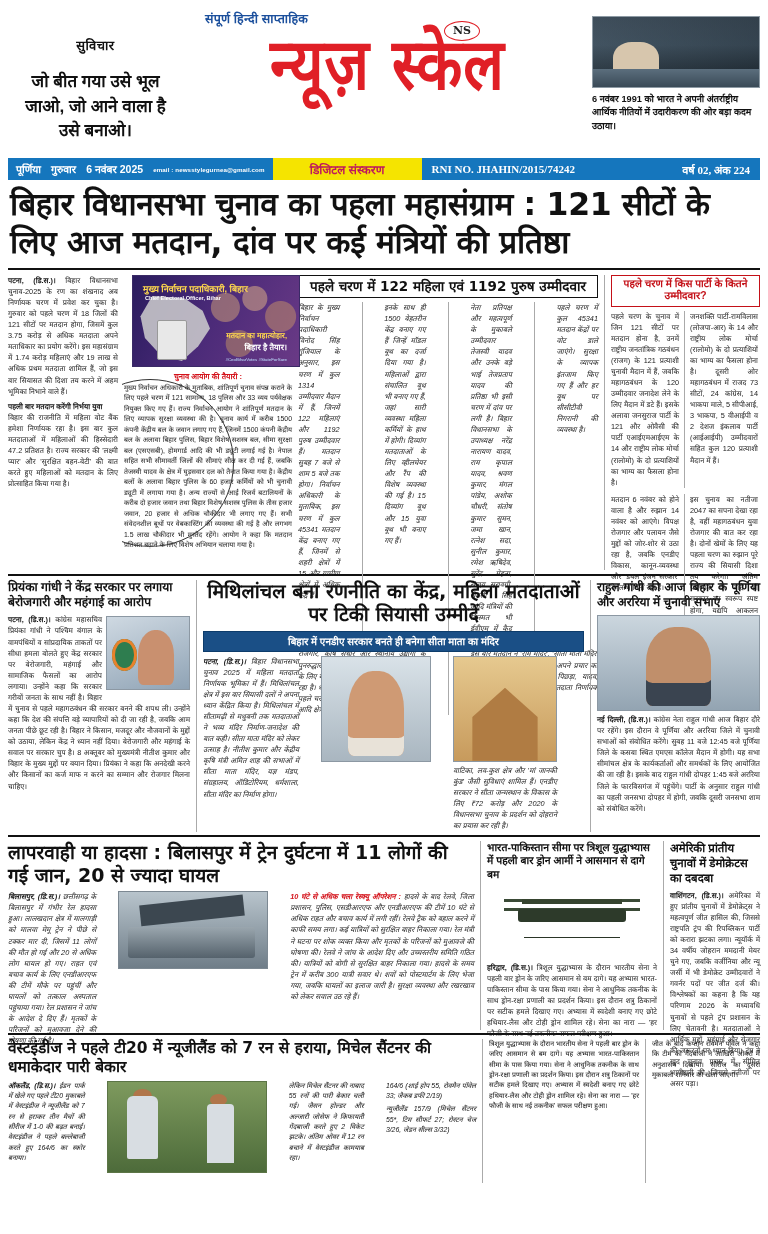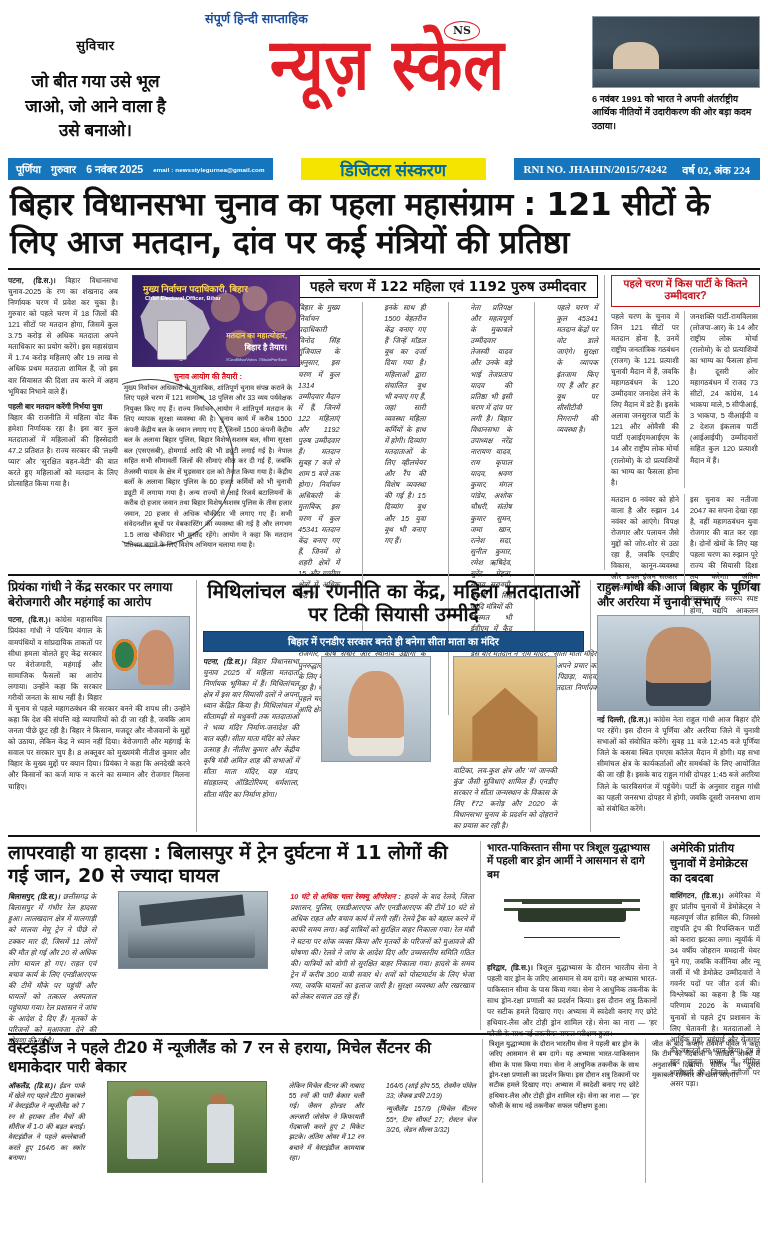--- a/index.html
+++ b/index.html
@@ -43,24 +43,24 @@
     background:#d7c6ad; border-radius:40% 40% 8% 8%;
     box-shadow:58px 4px 0 -2px #c9b79c, 104px 10px 0 -6px #b9a territory;
   }
   .mh-photo::after {
     content:""; position:absolute; left:0; bottom:0; width:100%; height:26%;
     background:linear-gradient(#5b6e7d, #3a4a57);
   }
   .mh-cap { font-size:9.2px; font-weight:bold; line-height:1.45; margin-top:5px; }
 
   
-  .infobar { display:flex; height:22px; margin-top:2px; font-weight:bold; align-items:stretch;gap:28px; }
+  .infobar { display:flex; height:22px; margin-top:2px; font-weight:bold; align-items:stretch; }
   .ib-blue { background:#1576bd; color:#fff; display:flex; align-items:center; gap:10px; padding:0 8px; font-size:10.5px; }
   .ib-email { font-size:6.2px; font-weight:bold; letter-spacing:.1px; }
-  .ib-yellow { background:#f5e400; color:#0369a1; display:flex; align-items:center; justify-content:center; font-size:17px; width:185px; }
+  .ib-yellow { background:#f5e400; color:#be185d; display:flex; align-items:center; justify-content:center; font-size:12px; width:149px; }
   .ib-blue2 { background:#1576bd; color:#fff; flex:1; display:flex; align-items:center; justify-content:space-between; padding:0 10px; font-size:11px; font-family:"Liberation Serif", serif; }
 
   
   .lead-head {
     border-bottom:2.5px solid #111; padding:5px 2px 6px;
     font-size:31.5px; font-weight:bold; line-height:1.22;
     font-family:"DejaVu Sans", sans-serif; letter-spacing:-.3px;
   }
 
   

